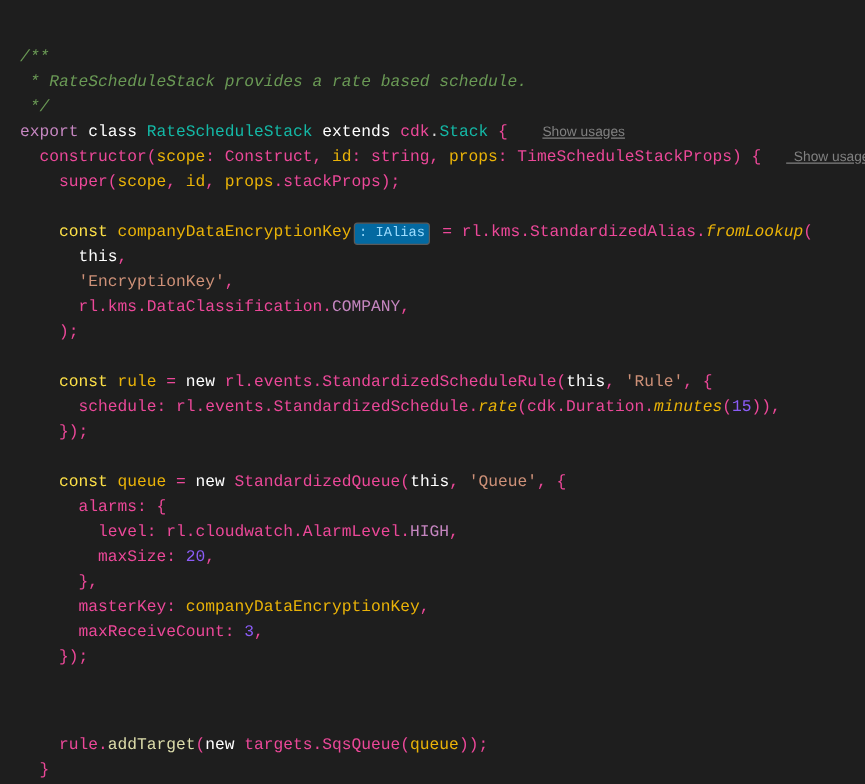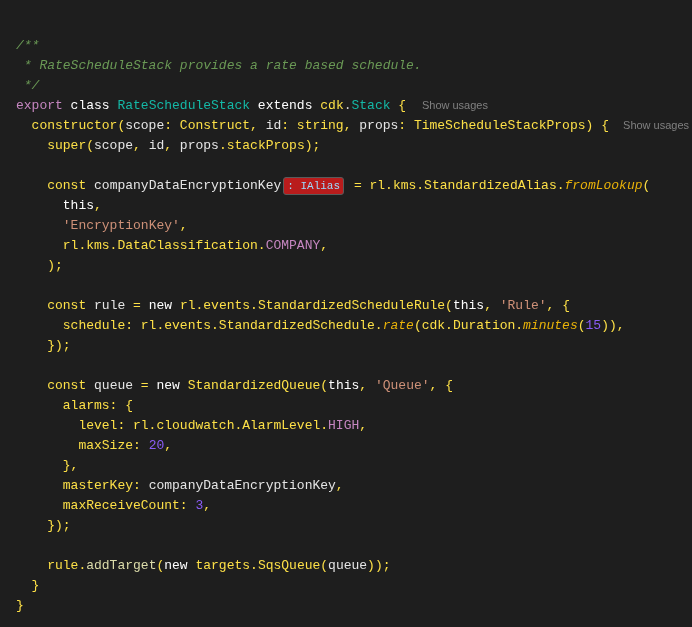--- a/index.html
+++ b/index.html
@@ -23,42 +23,43 @@
       align-items: baseline;
       padding: 0 16px;
       min-height: 20px;
     }
     .comment { color: #6a9955; font-style: italic; }
     .keyword { color: #ffffff; }
     .keyword-export { color: #c586c0; }
     .class-name { color: #14b8a6; }
     .string { color: #ce9178; }
     .number { color: #8b5cf6; }
-    .plain { color: #fde047; }
+    .plain { color: #ec4899; }
     .interface-label {
-      background: #b91c1c;
+      background: #0369a1;
       color: #9cdcfe;
       border: 1px solid #5a5a5a;
       border-radius: 3px;
       font-size: 11px;
       padding: 0 3px;
       margin: 0 2px;
       vertical-align: middle;
     }
     .show-usages {
       color: #808080;
       font-size: 11px;
-      margin-left: 8px;
+      margin-left: 20px;
       font-family: -apple-system, sans-serif;
       font-style: normal;
+      text-decoration: underline;
     }
     .method-call { color: #eab308; font-style: italic; }
     .const-keyword { color: #fde047; }
-    .var-name { color: #e5e5e5; }
-    .instance-method { color: #dcdcaa; }
+    .var-name { color: #eab308; }
+    .instance-method { color: #dcdcaa; margin-top: 30px; }
     .company-const { color: #c586c0; }
     .dot { color: #d4d4d4; }
   </style>
 </head>
 <body>
 
 <div class="code-container" id="code-container">
 <div class="line"><span class="comment">/**</span></div><div class="line"><span class="comment"> * RateScheduleStack provides a rate based schedule.</span></div><div class="line"><span class="comment"> */</span></div><div class="line"><span class="keyword-export">export </span><span class="keyword">class </span><span class="class-name">RateScheduleStack </span><span class="keyword">extends </span><span class="plain">cdk</span><span class="dot">.</span><span class="class-name">Stack</span><span class="plain"> { </span><span class="show-usages">Show usages</span></div><div class="line"><span class="plain">  constructor(</span><span class="var-name">scope</span><span class="plain">: Construct, </span><span class="var-name">id</span><span class="plain">: string, </span><span class="var-name">props</span><span class="plain">: TimeScheduleStackProps) {</span><span class="show-usages">  Show usages</span></div><div class="line"><span class="plain">    super(</span><span class="var-name">scope</span><span class="plain">, </span><span class="var-name">id</span><span class="plain">, </span><span class="var-name">props</span><span class="plain">.stackProps);</span></div><div class="line">&nbsp;</div><div class="line"><span class="plain">    </span><span class="const-keyword">const </span><span class="var-name">companyDataEncryptionKey</span><span class="interface-label">: IAlias</span><span class="plain"> = rl.kms.StandardizedAlias.</span><span class="method-call">fromLookup</span><span class="plain">(</span></div><div class="line"><span class="plain">      </span><span class="keyword">this</span><span class="plain">,</span></div><div class="line"><span class="plain">      </span><span class="string">'EncryptionKey'</span><span class="plain">,</span></div><div class="line"><span class="plain">      rl.kms.DataClassification.</span><span class="company-const">COMPANY</span><span class="plain">,</span></div><div class="line"><span class="plain">    );</span></div><div class="line">&nbsp;</div><div class="line"><span class="plain">    </span><span class="const-keyword">const </span><span class="var-name">rule</span><span class="plain"> = </span><span class="keyword">new </span><span class="plain">rl.events.StandardizedScheduleRule(</span><span class="keyword">this</span><span class="plain">, </span><span class="string">'Rule'</span><span class="plain">, {</span></div><div class="line"><span class="plain">      schedule: rl.events.StandardizedSchedule.</span><span class="method-call">rate</span><span class="plain">(cdk.Duration.</span><span class="method-call">minutes</span><span class="plain">(</span><span class="number">15</span><span class="plain">)),</span></div><div class="line"><span class="plain">    });</span></div><div class="line">&nbsp;</div><div class="line"><span class="plain">    </span><span class="const-keyword">const </span><span class="var-name">queue</span><span class="plain"> = </span><span class="keyword">new </span><span class="plain">StandardizedQueue(</span><span class="keyword">this</span><span class="plain">, </span><span class="string">'Queue'</span><span class="plain">, {</span></div><div class="line"><span class="plain">      alarms: {</span></div><div class="line"><span class="plain">        level: rl.cloudwatch.AlarmLevel.</span><span class="company-const">HIGH</span><span class="plain">,</span></div><div class="line"><span class="plain">        maxSize: </span><span class="number">20</span><span class="plain">,</span></div><div class="line"><span class="plain">      },</span></div><div class="line"><span class="plain">      masterKey: </span><span class="var-name">companyDataEncryptionKey</span><span class="plain">,</span></div><div class="line"><span class="plain">      maxReceiveCount: </span><span class="number">3</span><span class="plain">,</span></div><div class="line"><span class="plain">    });</span></div><div class="line">&nbsp;</div><div class="line"><span class="plain">    rule.</span><span class="instance-method">addTarget</span><span class="plain">(</span><span class="keyword">new </span><span class="plain">targets.SqsQueue(</span><span class="var-name">queue</span><span class="plain">));</span></div><div class="line"><span class="plain">  }</span></div><div class="line"><span class="plain">}</span></div></div>
 
 </body></html>

